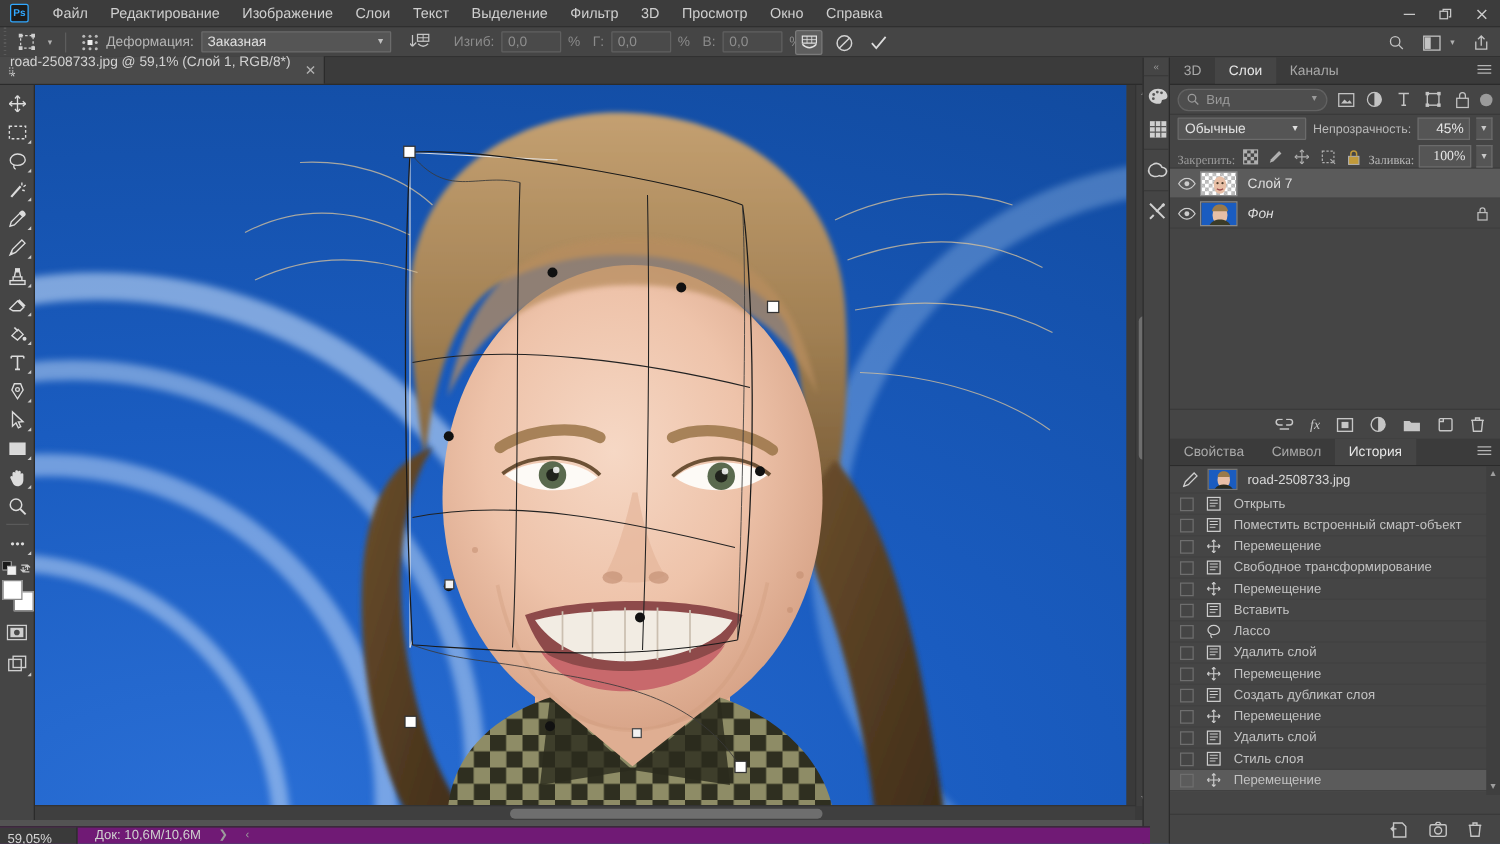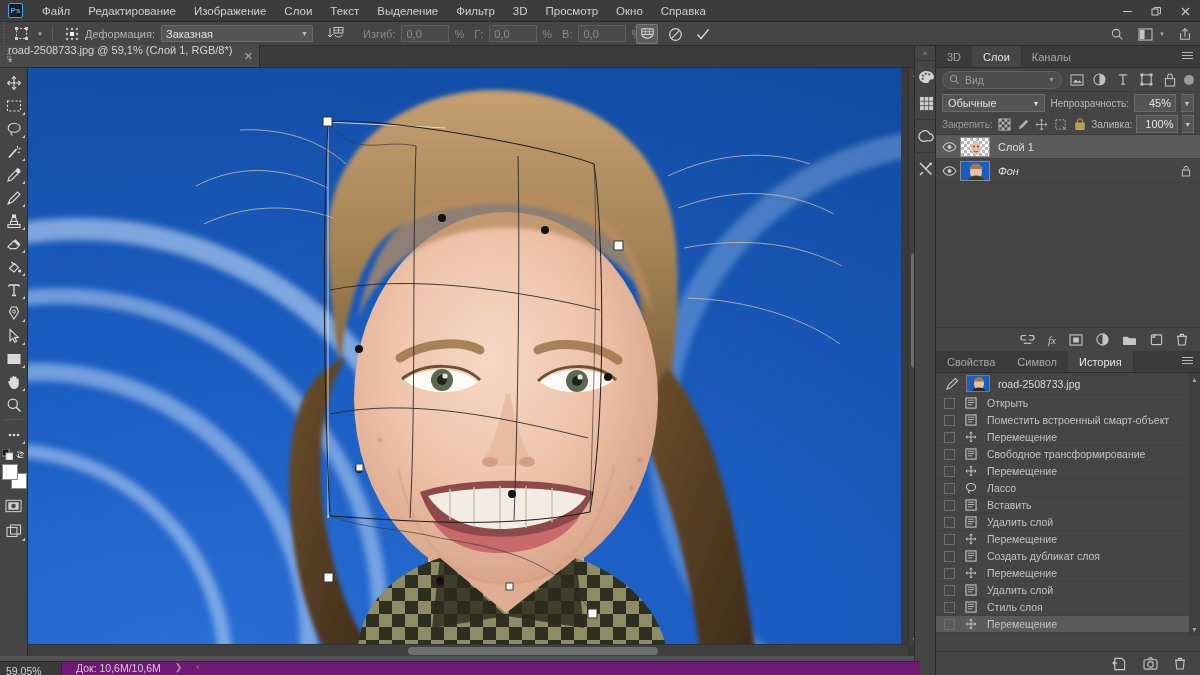--- a/index.html
+++ b/index.html
@@ -145,22 +145,22 @@
   .blend-sel{ flex:1; height:18px; background:#555; border:1px solid #6b6b6b; border-radius:1px;
               display:flex; align-items:center; padding:0 5px; color:#e0e0e0; font-size:11px; }
   .blend-sel .cv{ margin-left:auto; font-size:7px; }
   .lbl{ color:#b9b9b9; font-size:10px; white-space:nowrap; }
   .numbox{ height:18px; min-width:42px; background:#555; border:1px solid #6b6b6b;
            color:#e6e6e6; font-size:11px; display:flex; align-items:center;
            justify-content:flex-end; padding:0 4px; }
   .spin{ width:13px; height:18px; background:#555; border:1px solid #6b6b6b; border-left:none;
          display:flex; align-items:center; justify-content:center; font-size:7px; color:#c8c8c8; }
 
-  .lockrow{ height:21px; display:flex; align-items:center; padding:0 6px; gap:4px;
-            border-bottom:1px solid #3a3a3a; }
+  .lockrow{ height:21px; display:flex; align-items:flex-end; padding:0 6px; gap:4px;
+            border-bottom:1px solid #3a3a3a;font-family:Liberation Serif, serif; }
   .lock-ic{ width:17px; height:17px; display:flex; align-items:center; justify-content:center;
             color:#b0b0b0; }
 
   .layerlist{ height:192px; background:#454545; }
   .layerrow{ height:24px; display:flex; align-items:center; border-bottom:1px solid #3f3f3f;
              padding-left:2px; }
   .layerrow.sel{ background:#5b5b5b; }
   .eye{ width:22px; height:24px; display:flex; align-items:center; justify-content:center;
         color:#ccc; }
   .lthumb{ width:30px; height:20px; border:1px solid #8a8a8a; margin-right:8px;
@@ -861,21 +861,21 @@
           </div>
           <div class="lthumb">
             <div class="checker"></div>
             <svg width="30" height="20" viewBox="0 0 30 20" style="position:absolute;left:0;top:0">
               <ellipse cx="15" cy="10" rx="5" ry="7" fill="#e8bfa6"></ellipse>
               <circle cx="13" cy="8.5" r="0.9" fill="#4a3a2a"></circle>
               <circle cx="17" cy="8.5" r="0.9" fill="#4a3a2a"></circle>
               <path d="M12.5 13 Q15 15 17.5 13" stroke="#9a4a4a" stroke-width="1" fill="none"></path>
             </svg>
           </div>
-          <div class="lname">Слой 1</div>
+          <div class="lname">Слой 7</div>
         </div>
         <div class="layerrow">
           <div class="eye">
             <svg width="15" height="10" viewBox="0 0 16 10">
               <path d="M1 5 C3.5 1.3 6 0.5 8 0.5 C10 0.5 12.5 1.3 15 5 C12.5 8.7 10 9.5 8 9.5 C6 9.5 3.5 8.7 1 5Z" fill="none" stroke="#cccccc" stroke-width="1.1"></path>
               <circle cx="8" cy="5" r="2.1" fill="#cccccc"></circle>
             </svg>
           </div>
           <div class="lthumb">
             <svg width="30" height="20" viewBox="0 0 30 20">
@@ -1019,35 +1019,35 @@
                   <path d="M6.5 1 L5 2.6 M6.5 1 L8 2.6 M6.5 12 L5 10.4 M6.5 12 L8 10.4 M1 6.5 L2.6 5 M1 6.5 L2.6 8 M12 6.5 L10.4 5 M12 6.5 L10.4 8"></path>
                 </g>
               </svg>
             </span>
             <span>Перемещение</span>
           </div>
           <div class="histrow">
             <span class="histcheck"></span>
             <span class="histic">
               <svg width="12" height="12" viewBox="0 0 13 13">
+                <rect x="1" y="1" width="11" height="11" fill="none" stroke="#cdcdcd" stroke-width="1.1"></rect>
+                <path d="M3 3.5 H10 M3 6 H10 M3 8.5 H8" stroke="#cdcdcd" stroke-width=".9"></path>
+              </svg>
+            </span>
+            <span>Вставить</span>
+          </div>
+          <div class="histrow">
+            <span class="histcheck"></span>
+            <span class="histic">
+              <svg width="12" height="12" viewBox="0 0 13 13">
                 <ellipse cx="6.5" cy="5.5" rx="5" ry="4" fill="none" stroke="#cdcdcd" stroke-width="1.1"></ellipse>
                 <path d="M4.2 9.2 C3.6 10.6 4.2 11.8 5.2 12" fill="none" stroke="#cdcdcd" stroke-width="1.1"></path>
               </svg>
             </span>
             <span>Лассо</span>
-          </div>
-          <div class="histrow">
-            <span class="histcheck"></span>
-            <span class="histic">
-              <svg width="12" height="12" viewBox="0 0 13 13">
-                <rect x="1" y="1" width="11" height="11" fill="none" stroke="#cdcdcd" stroke-width="1.1"></rect>
-                <path d="M3 3.5 H10 M3 6 H10 M3 8.5 H8" stroke="#cdcdcd" stroke-width=".9"></path>
-              </svg>
-            </span>
-            <span>Вставить</span>
           </div>
           <div class="histrow">
             <span class="histcheck"></span>
             <span class="histic">
               <svg width="12" height="12" viewBox="0 0 13 13">
                 <rect x="1" y="1" width="11" height="11" fill="none" stroke="#cdcdcd" stroke-width="1.1"></rect>
                 <path d="M3 3.5 H10 M3 6 H10 M3 8.5 H8" stroke="#cdcdcd" stroke-width=".9"></path>
               </svg>
             </span>
             <span>Удалить слой</span>

